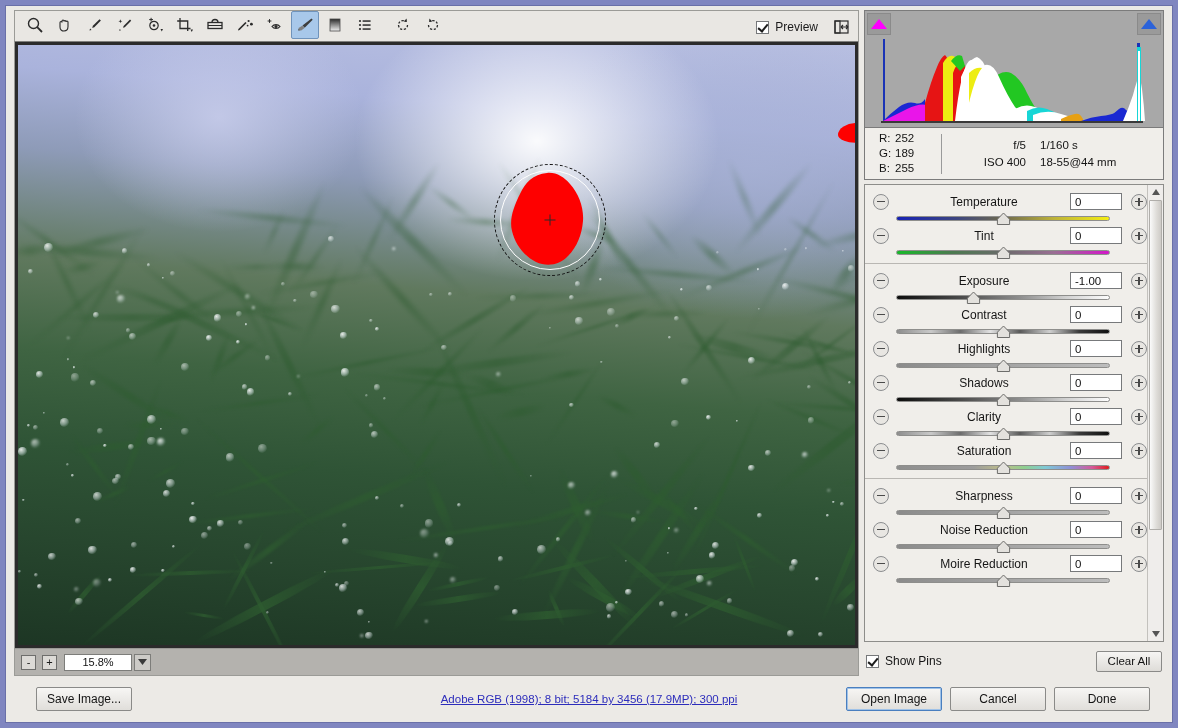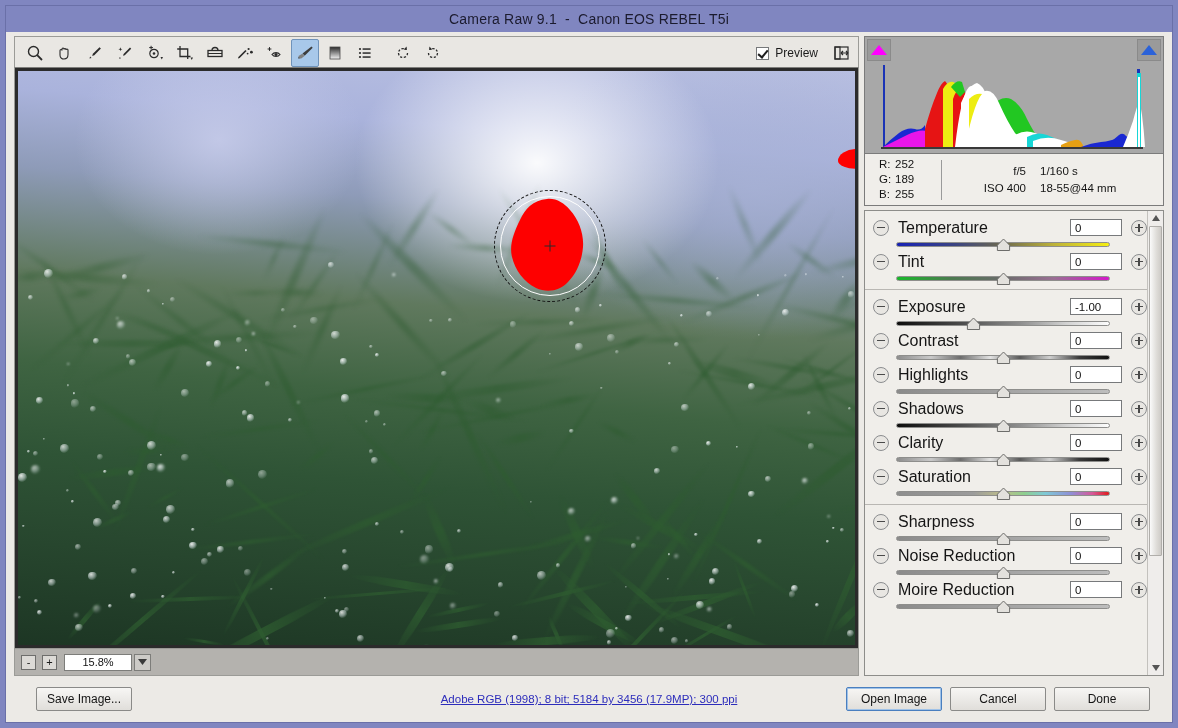--- a/index.html
+++ b/index.html
@@ -40,21 +40,21 @@
     width:845px;flex:0 0 845px;
     display:flex;flex-direction:column;
     margin:4px 0 0 8px;
   }
   
   #toolbar{
     height:32px;flex:0 0 32px;
     background:#e9e7e3;
     border:1px solid #9b9b97;
     border-bottom:1px solid #7f7f7c;
-    display:flex;align-items:flex-end;
+    display:flex;align-items:flex-start;
     box-sizing:border-box;
     position:relative;
   }
   .tool{
     width:26px;height:26px;margin-left:2px;
     display:flex;align-items:center;justify-content:center;
     border:1px solid transparent;border-radius:2px;
     position:relative;
   }
   .tool:first-child{margin-left:6px;}
@@ -216,21 +216,21 @@
   .srow{
     height:21px;display:flex;align-items:center;padding:0 0 0 8px;
   }
   .pm{
     width:14px;height:14px;border-radius:50%;border:1px solid #8b8d8f;background:#e8e6e2;
     display:flex;align-items:center;justify-content:center;flex:0 0 14px;
     position:relative;
   }
   .pm:before{content:"";position:absolute;left:3px;top:6px;width:8px;height:1.5px;background:#4a4a4a;}
   .pm.plus:after{content:"";position:absolute;left:6px;top:3px;width:1.5px;height:8px;background:#4a4a4a;}
-  .slabel{flex:1;padding-left:9px;font-size:16px;color:#151515;}
+  .slabel{flex:1;padding-left:9px;font-size:12px;color:#151515;text-align:center;}
   .sval{
     width:52px;height:17px;background:#fff;border:1px solid #77797b;box-sizing:border-box;
     font-size:11.5px;color:#111;display:flex;align-items:center;padding-left:4px;
     margin-right:9px;flex:0 0 52px;
   }
   .trackrow{height:13px;padding:0 0 0 31px;display:flex;align-items:center;position:relative;}
   .track{
     height:5px;width:214px;border-radius:3px;position:relative;
     border:1px solid #8e8e8c;box-sizing:border-box;
   }
@@ -291,23 +291,20 @@
     font-size:11.5px;color:#2d2dbb;text-decoration:underline;
     pointer-events:auto;
   }
   #rightbtns{margin-left:auto;display:flex;gap:8px;padding-right:14px;}
 </style>
 </head>
 <body>
 
 <div id="window">
 
-  <div id="titlebar">
-    <span class="ttl">Camera Raw 9.1  -  Canon EOS REBEL T5i</span>
-  </div>
 
   <div id="body">
     <div id="mainrow">
 
       <div id="leftpane">
 
         <div id="toolbar">
           <div class="tool">
             <svg width="18" height="18" viewBox="0 0 18 18">
                 <circle cx="7.5" cy="7.5" r="5" fill="none" stroke="#2b2b2b" stroke-width="1.4"></circle>
@@ -1050,20 +1047,25 @@
             </div>
             <div class="thumbv"></div>
             <div class="arr bot">
               <svg width="8" height="6" viewBox="0 0 8 6">
                   <path d="M0 0h8L4 6z" fill="#555"></path>
                 </svg>
             </div>
           </div>
         </div>
 
+        <div id="pinsrow">
+          <span class="chk on"></span>
+          <span class="lbl">Show Pins</span>
+          <div id="clearall">Clear All</div>
+        </div>
       </div>
     </div>
 
     <div id="footer">
       <div class="btn" id="savebtn">Save Image...</div>
       <div id="wflink">Adobe RGB (1998); 8 bit; 5184 by 3456 (17.9MP); 300 ppi</div>
       <div id="rightbtns">
         <div class="btn focus">Open Image</div>
         <div class="btn">Cancel</div>
         <div class="btn">Done</div>

